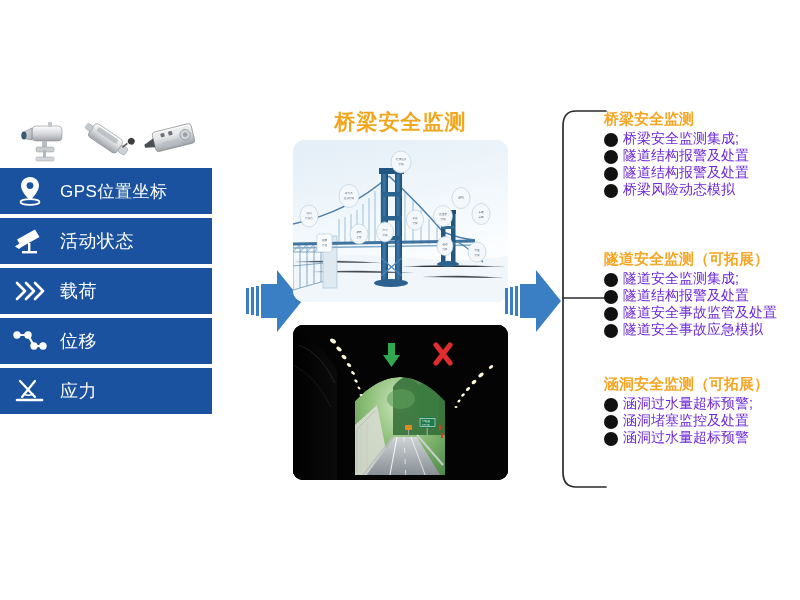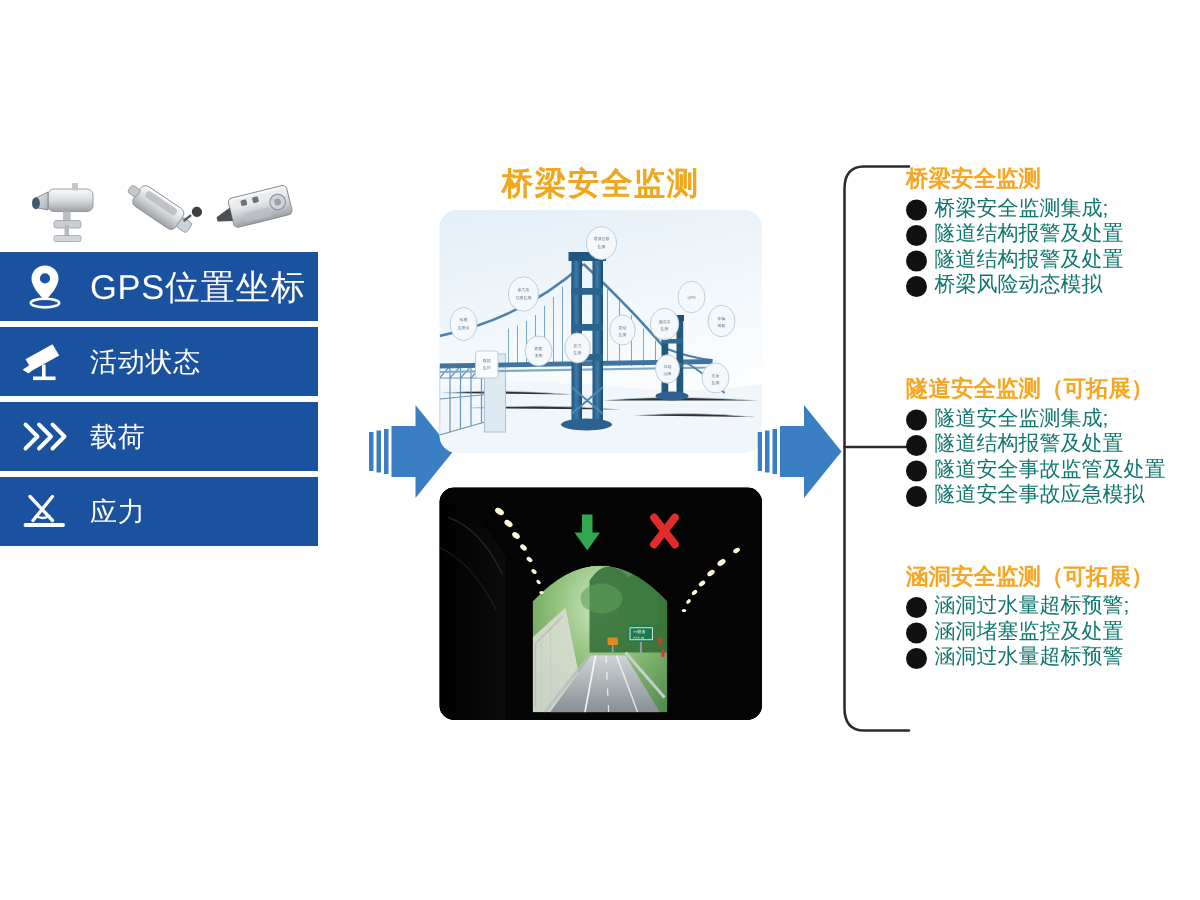--- a/index.html
+++ b/index.html
@@ -19,21 +19,21 @@
   .srow{
     position:relative;height:46px;background:#1b52a0;
     margin-bottom:4px;display:flex;align-items:center;
     box-sizing:border-box;
   }
   .srow:last-child{margin-bottom:0;}
   .sicon{width:60px;height:46px;flex:0 0 60px;display:flex;align-items:center;justify-content:center;}
   .slabel{
     color:#ffffff;font-size:18px;letter-spacing:.5px;white-space:nowrap;
   }
-  .slabel.gps{font-size:23px;}
+  .slabel.gps{font-size:17px;}
 
   
   .arrow{position:absolute;}
 
   
   .center-title{
     position:absolute;left:293px;top:108px;width:215px;
     text-align:center;font-size:21px;font-weight:bold;
     color:#f0a71e;letter-spacing:1px;
   }
@@ -60,21 +60,21 @@
   }
   .rline{
     display:flex;align-items:flex-start;line-height:1.0;
     margin-bottom:1px;
   }
   .rbullet{
     flex:0 0 auto;width:14px;height:14px;border-radius:50%;
     background:#111;margin-right:5px;margin-top:2px;
   }
   .rtext{
-    color:#0f766e;font-size:14px;white-space:nowrap;line-height:1.12;
+    color:#6d28d9;font-size:14px;white-space:nowrap;line-height:1.12;
   }
 </style>
 </head>
 <body>
 
 <div id="stage">
 
   <div class="devices">
 
     <span class="dev" style="left:10px;top:8px;">
@@ -164,20 +164,36 @@
           <g fill="none" stroke="#fff" stroke-width="2.6" stroke-linecap="round" stroke-linejoin="round">
             <path d="M5 6 L13 14 L5 22"></path>
             <path d="M14 6 L22 14 L14 22"></path>
             <path d="M23 6 L31 14 L23 22"></path>
           </g>
         </svg>
       </span>
       <span class="slabel">载荷</span>
     </div>
 
+    <div class="srow">
+      <span class="sicon">
+        <svg width="36" height="26" viewBox="0 0 36 26">
+          <g stroke="#fff" stroke-width="2.2" fill="#fff" stroke-linecap="round">
+            <line x1="5" y1="7" x2="16" y2="7"></line>
+            <line x1="16" y1="7" x2="22" y2="18"></line>
+            <line x1="22" y1="18" x2="31" y2="18"></line>
+            <circle cx="5" cy="7" r="2.6"></circle>
+            <circle cx="16" cy="7" r="2.6"></circle>
+            <circle cx="22" cy="18" r="2.6"></circle>
+            <circle cx="31" cy="18" r="2.6"></circle>
+          </g>
+        </svg>
+      </span>
+      <span class="slabel">位移</span>
+    </div>
 
     <div class="srow">
       <span class="sicon">
         <svg width="34" height="28" viewBox="0 0 34 28">
           <g stroke="#fff" fill="none" stroke-width="2.2" stroke-linecap="round">
             <line x1="7" y1="4" x2="22" y2="20"></line>
             <line x1="22" y1="4" x2="9" y2="20"></line>
             <path d="M11 17 A9 9 0 0 0 20 17" stroke-width="1.6"></path>
             <line x1="4" y1="23" x2="29" y2="23" stroke-width="2.6"></line>
           </g>

